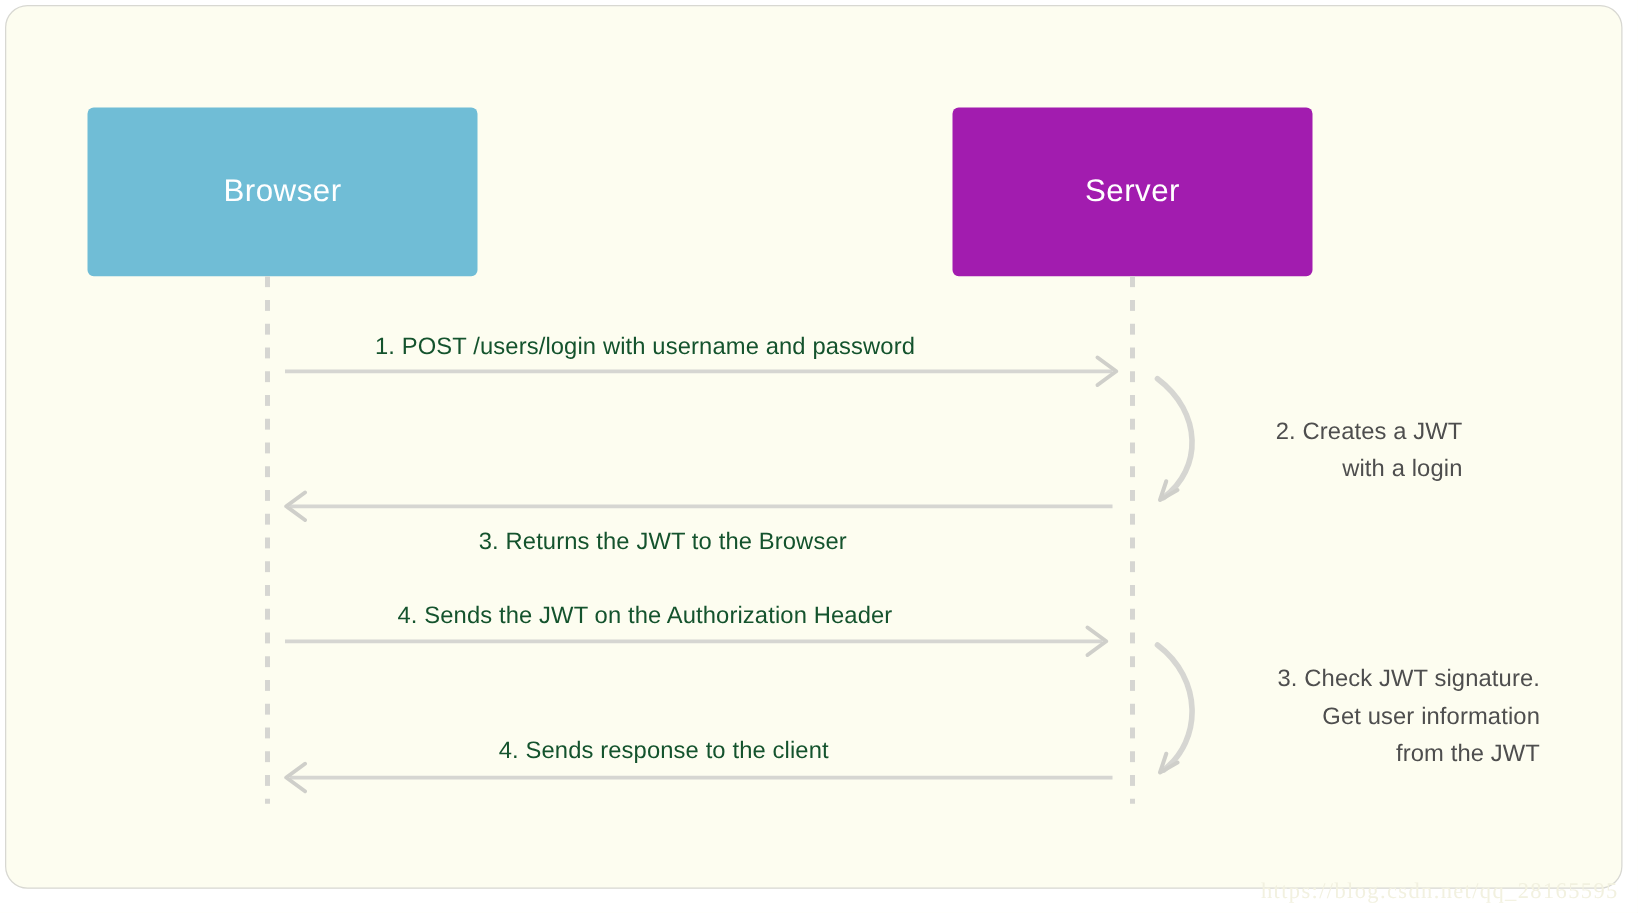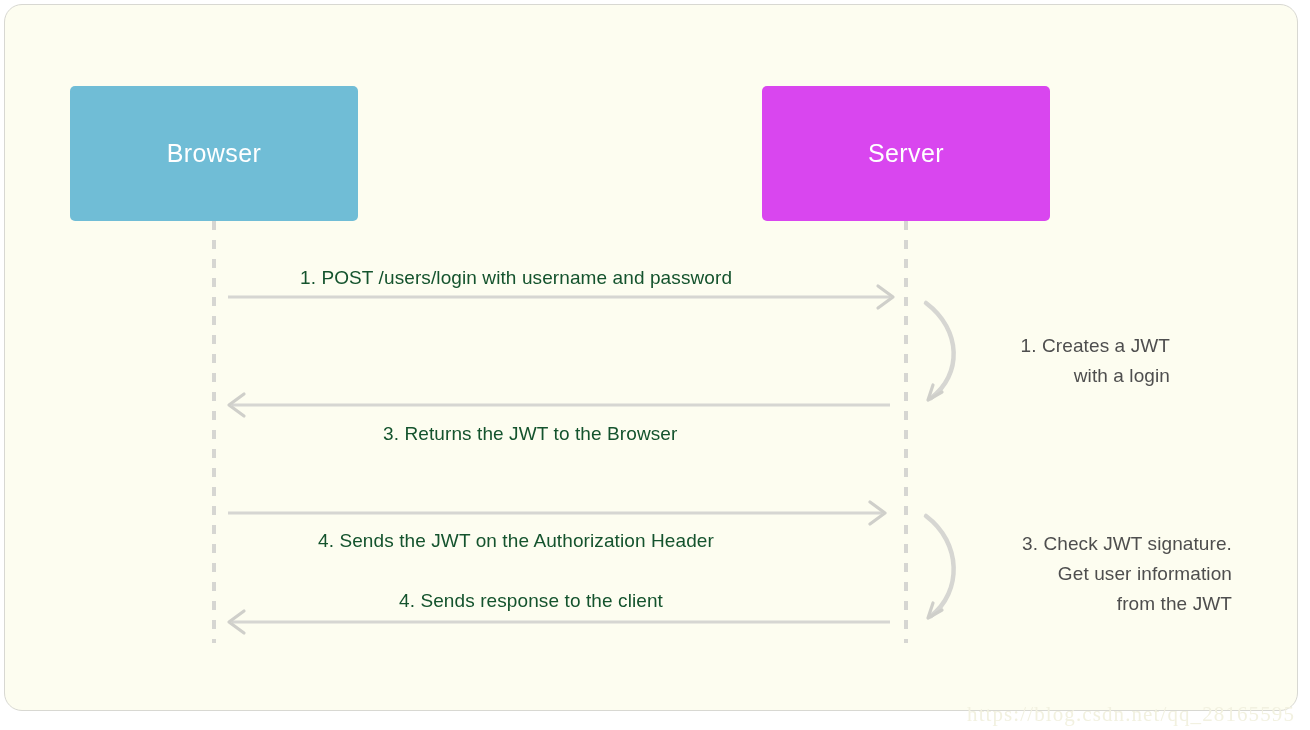--- a/index.html
+++ b/index.html
@@ -34,21 +34,21 @@
     justify-content: center;
     color: #ffffff;
     font-size: 25px;
     font-weight: 400;
     letter-spacing: 0.4px;
   }
 
   #actor-browser {
     left: 65px;
     top: 81px;
-    width: 288px;
+    width: 312px;
     height: 135px;
   }
 
   #actor-server {
     left: 757px;
     top: 81px;
     width: 288px;
     height: 135px;
   }
 
@@ -107,53 +107,53 @@
     stroke-width: 4.5;
     fill: none;
     stroke-linecap: round;
   }
 
   #watermark {
     position: absolute;
     right: 2px;
     top: 697px;
     font-family: "Liberation Serif", serif;
-    font-size: 21px;
+    font-size: 18px;
     color: #f2f1e0;
     letter-spacing: 1.1px;
     white-space: nowrap;
     margin-left: 40px;
   }
 </style>
 </head>
 <body>
 
 <div id="canvas" style="background: rgb(253, 253, 240); border-color: rgb(216, 216, 210);">
 
   <div class="actor-box" id="actor-browser" style="background: rgb(112, 189, 214);">
     <span>Browser</span>
   </div>
 
-  <div class="actor-box" id="actor-server" style="background: #d946ef;">
+  <div class="actor-box" id="actor-server" style="background: #a21caf;">
     <span>Server</span>
   </div>
 
   <div class="lifeline" id="lifeline-browser"></div>
   <div class="lifeline" id="lifeline-server"></div>
 
   <div class="msg-label" id="msg1-label" style="left:295px; top:262px;">1. POST /users/login with username and password</div>
 
   <div class="note-label" id="msg2-label" style="left:955px; top:326px; width:210px;">
-    <div>1. Creates a JWT</div>
+    <div>2. Creates a JWT</div>
     <div>with a login</div>
   </div>
 
   <div class="msg-label" id="msg3-label" style="left:378px; top:370px;margin-top:48px;">3. Returns the JWT to the Browser</div>
 
-  <div class="msg-label" id="msg4-label" style="left:313px; top:477px;margin-top:48px;">4. Sends the JWT on the Authorization Header</div>
+  <div class="msg-label" id="msg4-label" style="left:313px; top:477px;">4. Sends the JWT on the Authorization Header</div>
 
   <div class="note-label" id="msg5-label" style="left:955px; top:524px; width:272px;">
     <div>3. Check JWT signature.</div>
     <div>Get user information</div>
     <div>from the JWT</div>
   </div>
 
   <div class="msg-label" id="msg6-label" style="left:394px; top:585px;">4. Sends response to the client</div>
 
   <div id="watermark">https://blog.csdn.net/qq_28165595</div>

